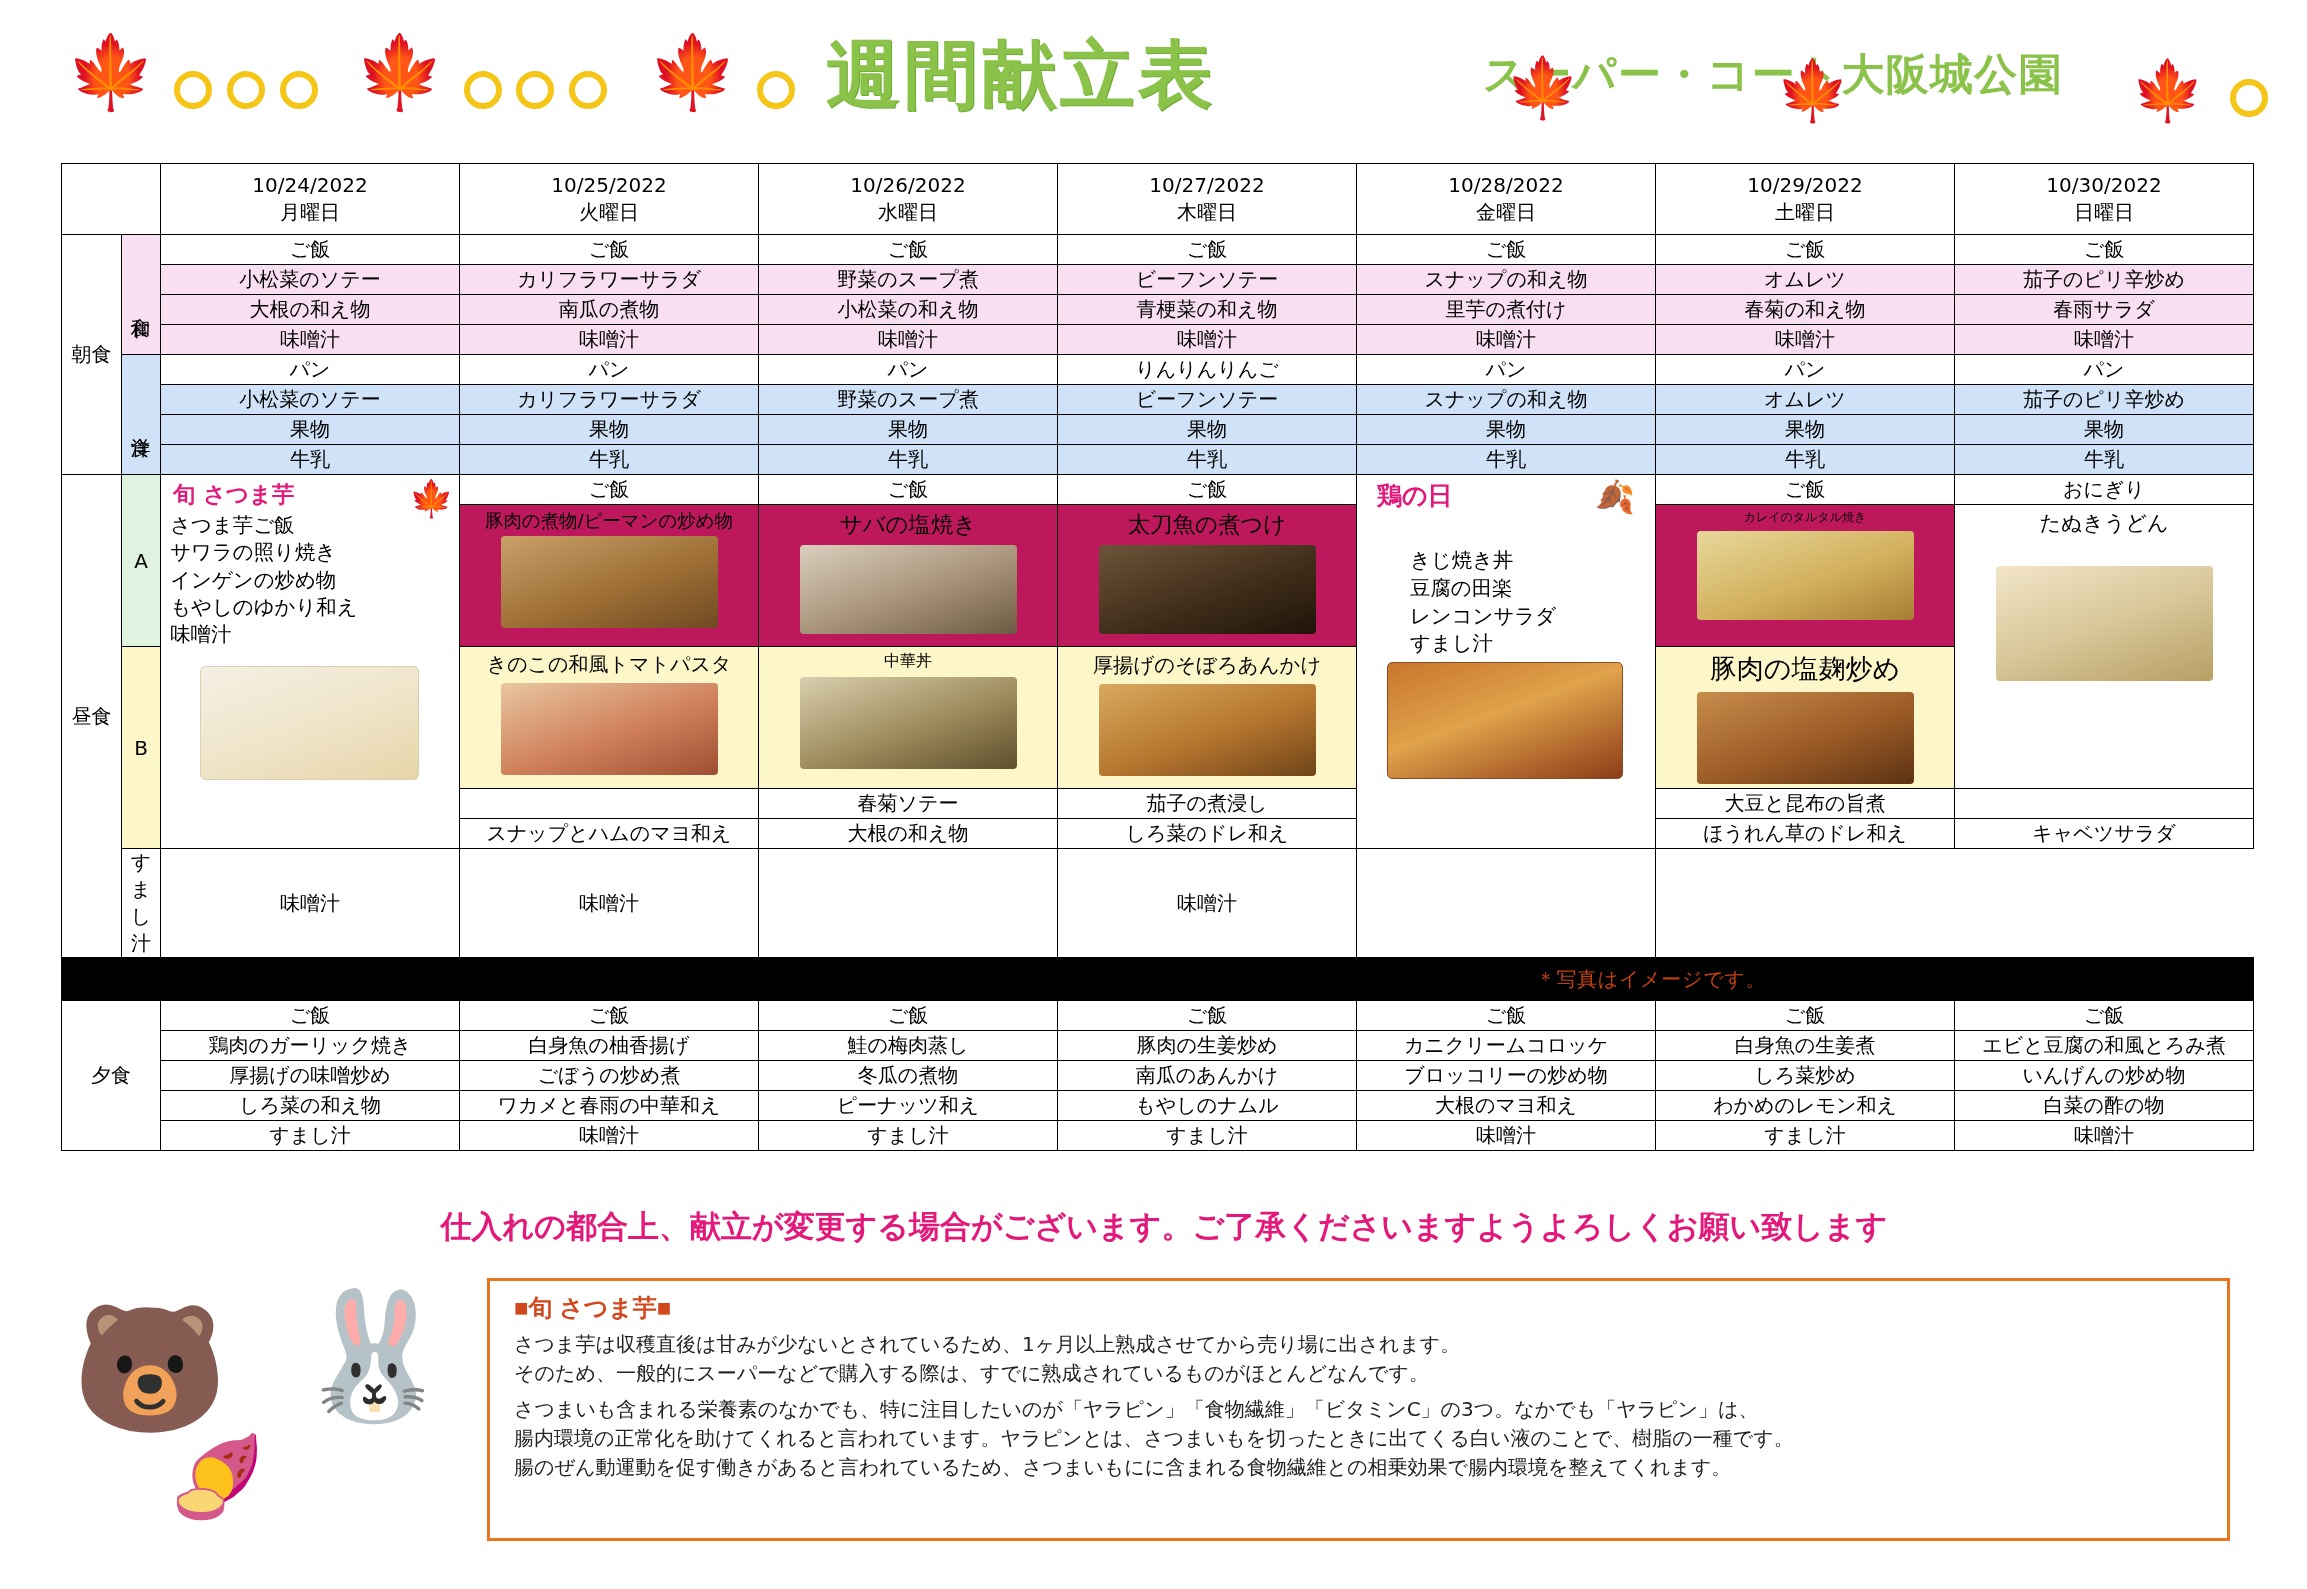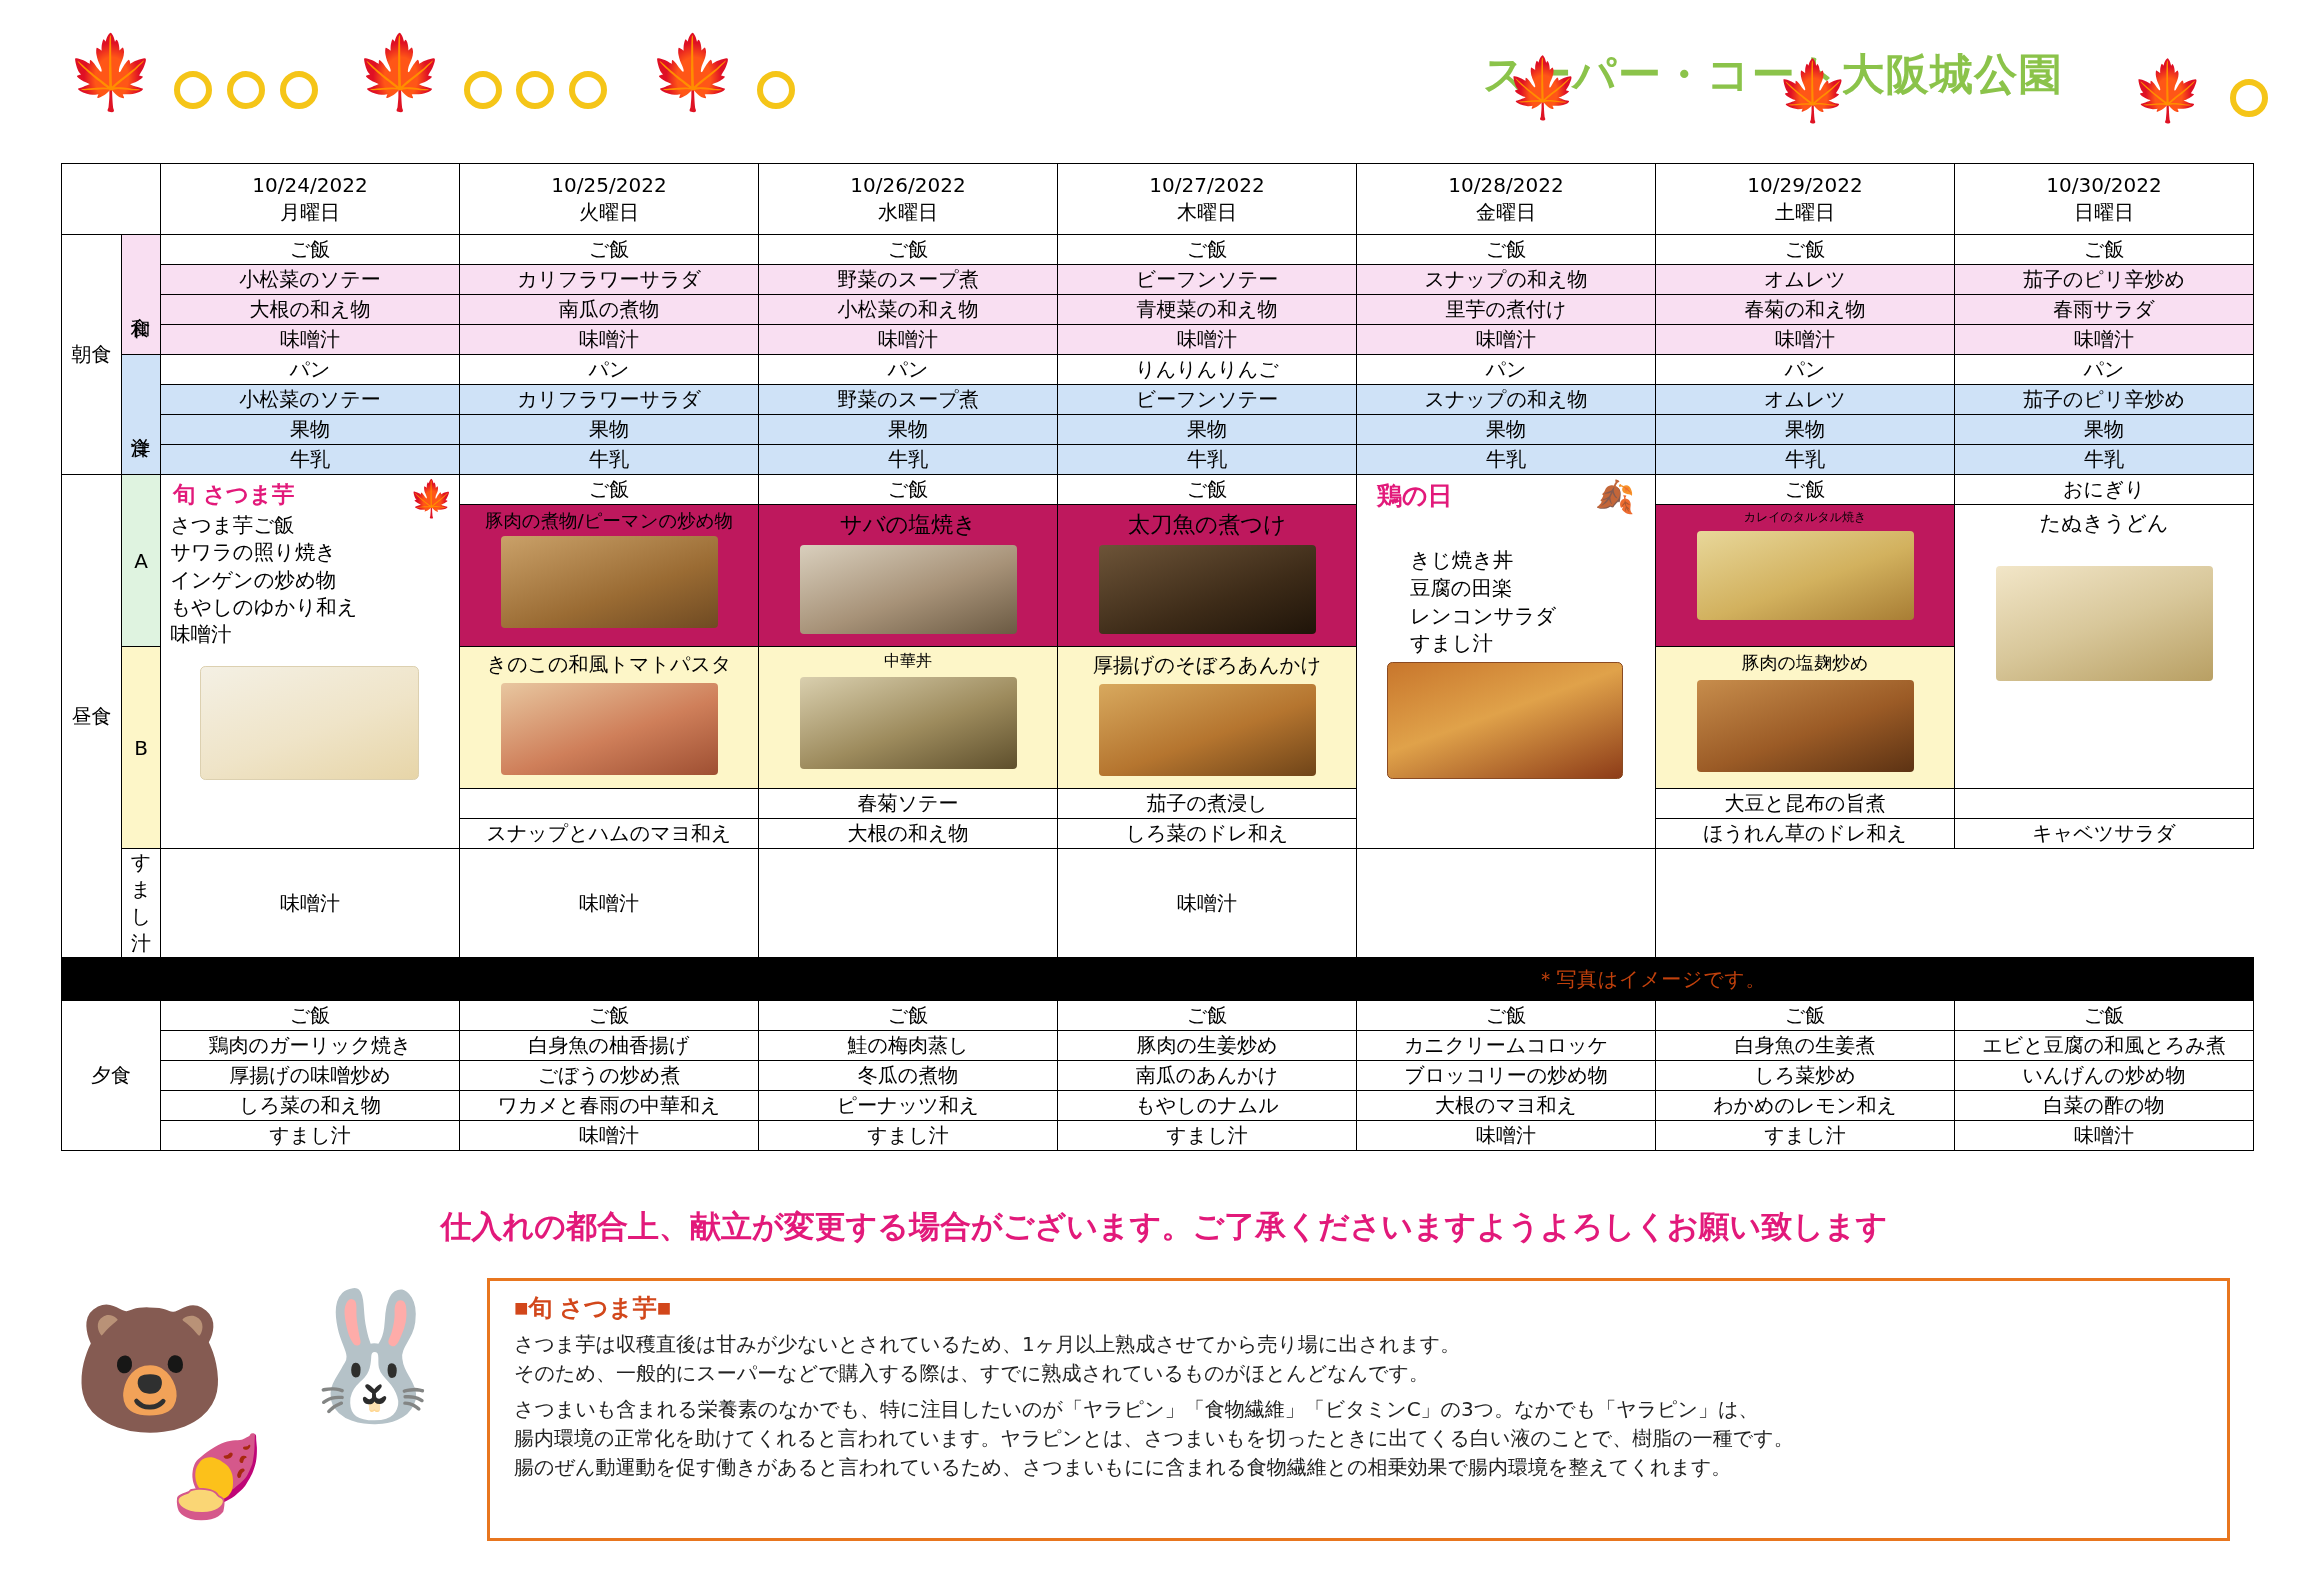--- a/index.html
+++ b/index.html
@@ -110,20 +110,21 @@
   <div class="dot" style="left:174px;top:71px;width:26px;height:26px;"></div>
   <div class="dot" style="left:227px;top:71px;width:26px;height:26px;"></div>
   <div class="dot" style="left:280px;top:71px;width:26px;height:26px;"></div>
   <div class="maple" style="left:355px;top:36px;">🍁</div>
   <div class="dot" style="left:464px;top:71px;width:26px;height:26px;"></div>
   <div class="dot" style="left:516px;top:71px;width:26px;height:26px;"></div>
   <div class="dot" style="left:569px;top:71px;width:26px;height:26px;"></div>
   <div class="maple" style="left:648px;top:36px;">🍁</div>
   <div class="dot" style="left:757px;top:71px;width:26px;height:26px;"></div>
 
+  <div class="title">週間献立表</div>
   <div class="facility">スーパー・コート大阪城公園</div>
 
   <div class="maple" style="left:1506px;top:59px;font-size:59px;">🍁</div>
   <div class="maple" style="left:1776px;top:62px;font-size:59px;">🍁</div>
   <div class="maple" style="left:2131px;top:62px;font-size:59px;">🍁</div>
   <div class="dot" style="left:2230px;top:79px;width:26px;height:26px;"></div>
 </div>
 
 <table class="menu">
   <colgroup>
@@ -318,21 +319,21 @@
     </td>
     <td class="b-yellow" style="vertical-align:top;">
       <div style="font-size:16px;padding:4px 1.3px;">中華丼</div>
       <div style="margin:1.3px auto 0;width:217px;height:92px;border-radius:4px;background:linear-gradient(160deg,#d9cfae 0%,#9d8b5d 55%,#5e4f2c 100%);"></div>
     </td>
     <td class="b-yellow" style="vertical-align:top;">
       <div style="font-size:20.4px;padding:4px 1.3px;">厚揚げのそぼろあんかけ</div>
       <div style="margin:1.3px auto 0;width:217px;height:92px;border-radius:4px;background:linear-gradient(160deg,#d8a95e 0%,#b5752f 55%,#6f4418 100%);"></div>
     </td>
     <td class="b-yellow" style="vertical-align:top;">
-      <div style="font-size:18px;padding:4px 1.3px;">豚肉の塩麹炒め</div>
+      <div style="font-size:27px;padding:4px 1.3px;">豚肉の塩麹炒め</div>
       <div style="margin:1.3px auto 0;width:217px;height:92px;border-radius:4px;background:linear-gradient(160deg,#c78d4c 0%,#9b5b26 55%,#5c3213 100%);"></div>
     </td>
   </tr>
 
   <tr>
     <td class="cell"></td>
     <td class="cell">春菊ソテー</td>
     <td class="cell">茄子の煮浸し</td>
     <td class="cell">大豆と昆布の旨煮</td>
     <td class="cell"></td>

